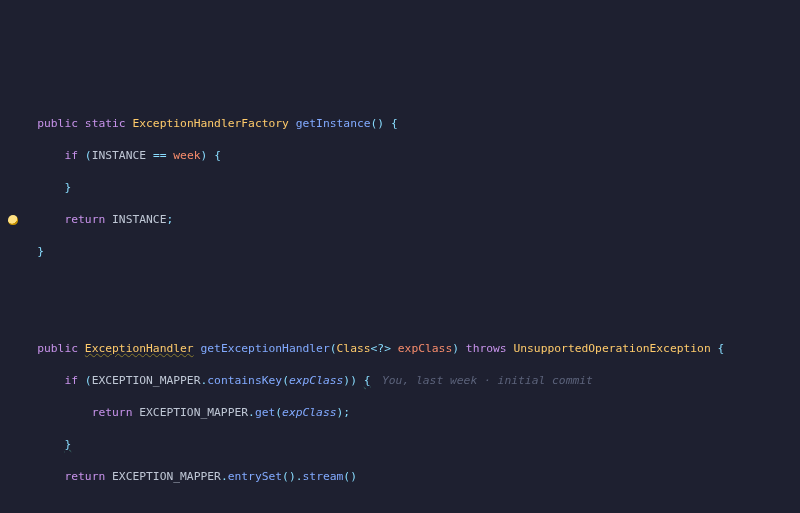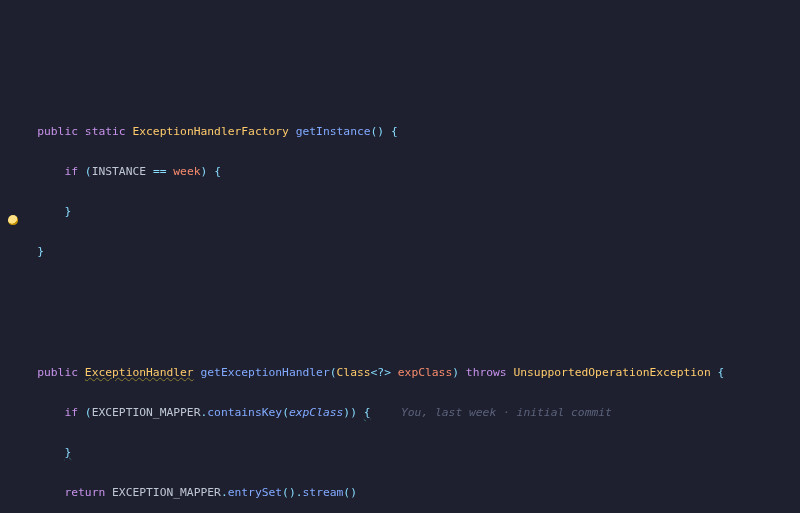--- a/index.html
+++ b/index.html
@@ -10,56 +10,58 @@
     font-size:11.3px;
     line-height:1.42;
     width:800px;
     height:513px;
     overflow:hidden;
     padding:4px 0 0 10px;
     white-space:pre;
     position:relative;
   }
   .code { position:relative; }
-  .ln { display:block; position:relative;margin-top:8px; }
+  .ln { display:block; position:relative; }
   .kw   { color:#c792ea; }   
   .type { color:#ffcb6b; }   
   .id   { color:#82aaff; }   
   .id2  { color:#82aaff; font-style:italic; }   
   .upp  { color:#bfc7d5; }   
   .par  { color:#f78c6c; }   
   .p    { color:#89ddff; }   
   .op   { color:#89ddff; }   
   .null { color:#f78c6c; }
   .wave { text-decoration:underline wavy #3a6e6a; text-decoration-thickness:1px; }
   .wave-y{ text-decoration:underline wavy #8a7c2f; text-decoration-thickness:1px; }
-  .blame{ color:#5b627a; position:absolute; left:391px; font-style:italic; }
+  .blame{ color:#5b627a; position:absolute; left:372px; font-style:italic; }
   .bulb {
     position:absolute; left:-2px; top:147px;
     width:10px; height:10px;
     background:radial-gradient(circle at 40% 35%, #ffe082 55%, #c49000 60%);
     border-radius:50% 50% 45% 45%;
   }
 </style>
 </head>
 <body>
 
 
 
 <div class="code">
 <div class="bulb"></div>
 
 <span class="ln">    <span class="kw">public</span> <span class="kw">static</span> <span class="type">ExceptionHandlerFactory</span> <span class="id">getInstance</span><span class="p">(</span><span class="p">)</span> <span class="p">{</span></span>
 <span class="ln">        <span class="kw">if</span> <span class="p">(</span><span class="upp">INSTANCE</span> <span class="op">==</span> <span class="null">week</span><span class="p">)</span> <span class="p">{</span></span>
 <span class="ln">        <span class="p">}</span></span>
+<span class="ln">        <span class="kw">return</span> <span class="upp">INSTANCE</span><span class="p">;</span></span>
 <span class="ln">    <span class="p">}</span></span>
 <span class="ln"> </span>
 <span class="ln"> </span>
 <span class="ln">    <span class="kw">public</span> <span class="type wave-y">ExceptionHandler</span> <span class="id">getExceptionHandler</span><span class="p">(</span><span class="type">Class</span><span class="p">&lt;</span><span class="p">?</span><span class="p">&gt;</span> <span class="par">expClass</span><span class="p">)</span> <span class="kw">throws</span> <span class="type">UnsupportedOperationException</span> <span class="p">{</span></span>
 <span class="ln">        <span class="kw">if</span> <span class="p">(</span><span class="upp">EXCEPTION_MAPPER</span><span class="p">.</span><span class="id">containsKey</span><span class="p">(</span><span class="id2">expClass</span><span class="p">)</span><span class="p">)</span> <span class="p wave">{</span><span class="blame">You, last week · initial commit</span></span>
+<span class="ln">            <span class="kw">return</span> <span class="upp">EXCEPTION_MAPPER</span><span class="p">.</span><span class="id">get</span><span class="p">(</span><span class="id2">expClass</span><span class="p">)</span><span class="p">;</span></span>
 <span class="ln">        <span class="p wave">}</span></span>
 <span class="ln">        <span class="kw">return</span> <span class="upp">EXCEPTION_MAPPER</span><span class="p">.</span><span class="id">entrySet</span><span class="p">(</span><span class="p">)</span><span class="p">.</span><span class="id">stream</span><span class="p">(</span><span class="p">)</span></span>
 
 
 
 
 
 
 
 

